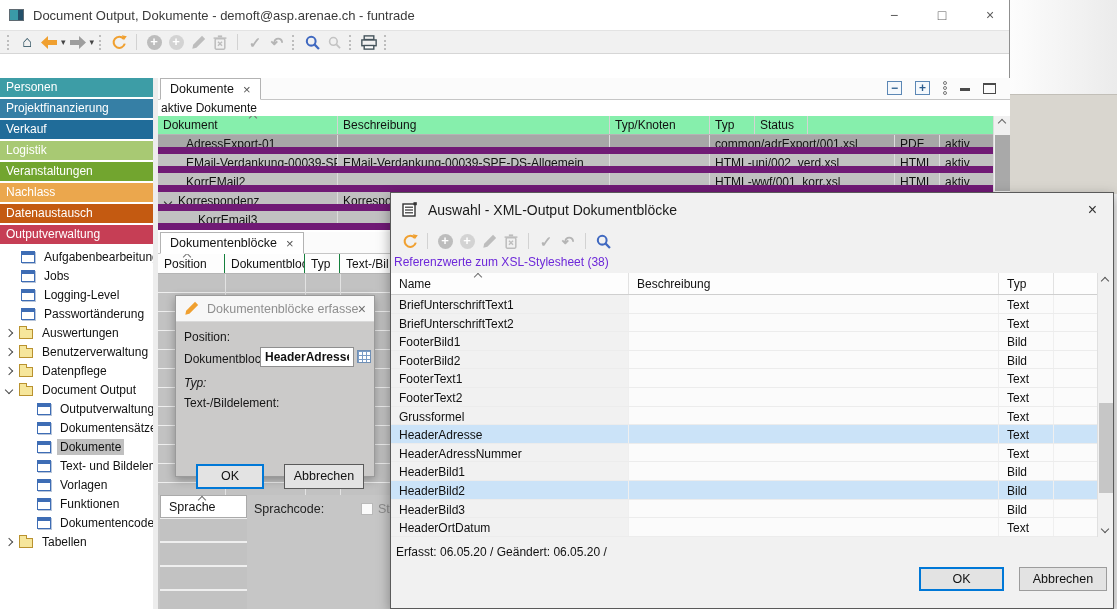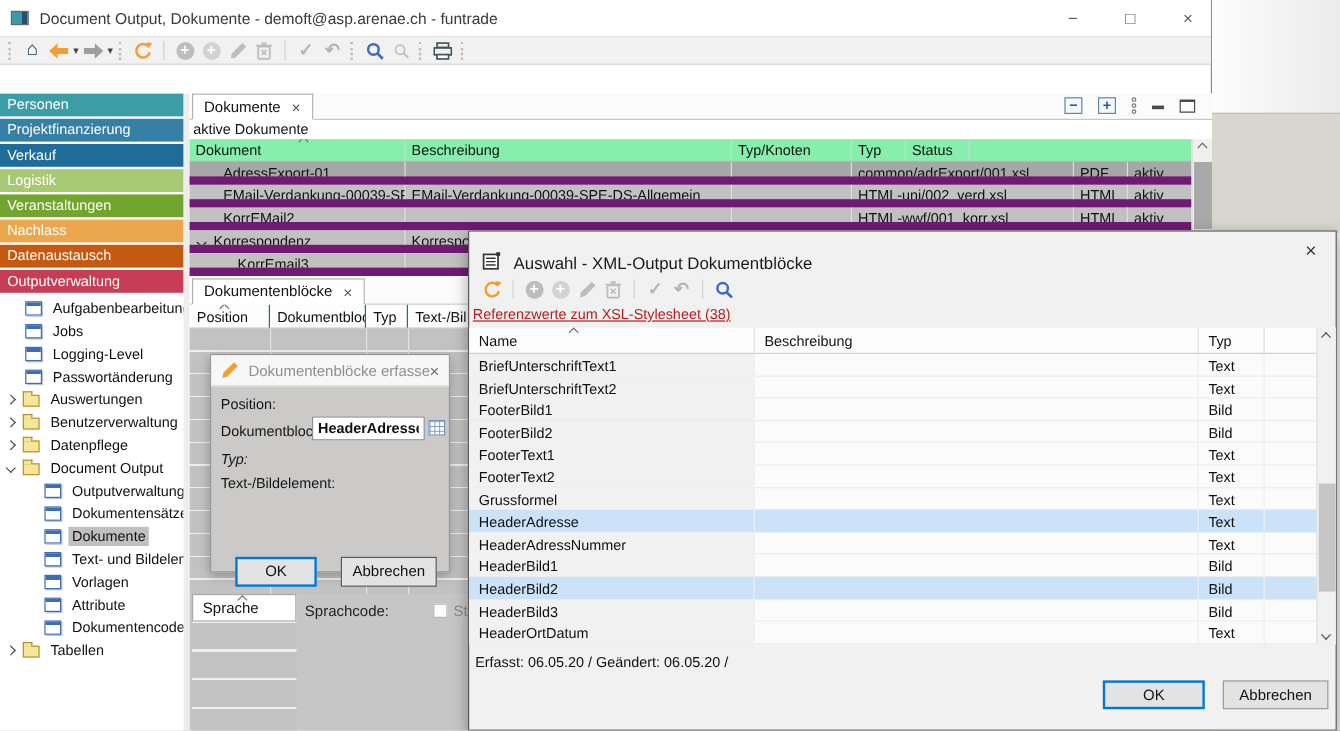--- a/index.html
+++ b/index.html
@@ -114,25 +114,25 @@
      background-image:linear-gradient(#7a9cc6 1px, transparent 1px), linear-gradient(90deg,#7a9cc6 1px, transparent 1px);
      background-size:4px 4px; }
   .de-row3 { position:absolute; left:8px; top:54px; font-style:italic; }
   .de-row4 { position:absolute; left:8px; top:74px; }
   .de-btn { position:absolute; top:142px; height:25px; background:#e3e3e3; font-family:"Liberation Sans",sans-serif; font-size:12.5px; color:#111; text-align:center; line-height:21px; }
   .de-ok { left:20px; width:68px; border:2px solid #0078D7; }
   .de-cancel { left:108px; width:80px; border:1px solid #5a5a5a; line-height:23px; }
 
   
   .dlg-auswahl { position:absolute; left:390px; top:192px; width:724px; height:417px; background:#f1f1f1; border:1px solid #5a5a5a; box-shadow:0 4px 12px rgba(0,0,0,.35); z-index:6; }
-  .da-title { position:relative; height:34px; display:flex; align-items:flex-end; padding:0 10px; }
+  .da-title { position:relative; height:34px; display:flex; align-items:center; padding:0 10px; }
   .da-title-text { margin-left:9px; font-size:14px; color:#1a1a1a; }
   .da-close { position:absolute; right:16px; top:8px; color:#333; font-size:16px; }
   .da-toolbar { height:28px; display:flex; align-items:center; padding-left:8px; }
-  .da-subtitle { height:18px; font-size:12px; color:#b91c1c; padding-left:3px;text-decoration:underline; }
+  .da-subtitle { height:18px; font-size:12px; color:#6d28d9; padding-left:3px; }
   .da-table { position:absolute; top:80px; left:0; width:722px; }
   .da-head { display:flex; height:22px; background:#fdfdfd; border-bottom:1px solid #cfcfcf; font-size:12px; color:#111; }
   .da-cell { position:relative; padding:4px 4px 0 8px; border-right:1px solid #e2e2e2; white-space:nowrap; overflow:hidden; }
   .a1{width:238px}.a2{width:370px}.a3{width:55px}.a4{flex:1;border-right:none}
   .da-sort { position:absolute; top:1px; left:84px; width:6px; height:6px; border-right:1.4px solid #707070; border-bottom:1.4px solid #707070; transform:rotate(-135deg); }
   .da-row { display:flex; height:18.6px; font-size:12px; color:#101010; border-bottom:1px solid #ececec; background:#fbfbfb; }
   .da-row .a1 { background:#f1f1f1; }
   .da-row.sel, .da-row.sel .a1 { background:#cbe3f8; }
   .da-row .da-cell { border-right:1px solid #efefef; padding-top:3px; }
   .da-scroll { position:absolute; top:80px; left:706px; width:16px; height:264px; background:#f1f1f1; border-left:1px solid #e0e0e0; }
@@ -301,21 +301,21 @@
         <div class="tree-row ind2">
             <span class="ic-window"></span>
             <span class="tree-label">Text- und Bildeleme</span>
           </div>
         <div class="tree-row ind2">
             <span class="ic-window"></span>
             <span class="tree-label">Vorlagen</span>
           </div>
         <div class="tree-row ind2">
             <span class="ic-window"></span>
-            <span class="tree-label">Attribute</span>
+            <span class="tree-label">Funktionen</span>
           </div>
         <div class="tree-row ind2">
             <span class="ic-window"></span>
             <span class="tree-label">Dokumentencodes</span>
           </div>
         <div class="tree-row ind0">
             <span class="chev r"></span>
             <span class="ic-folder"></span>
             <span class="tree-label">Tabellen</span>
           </div>

